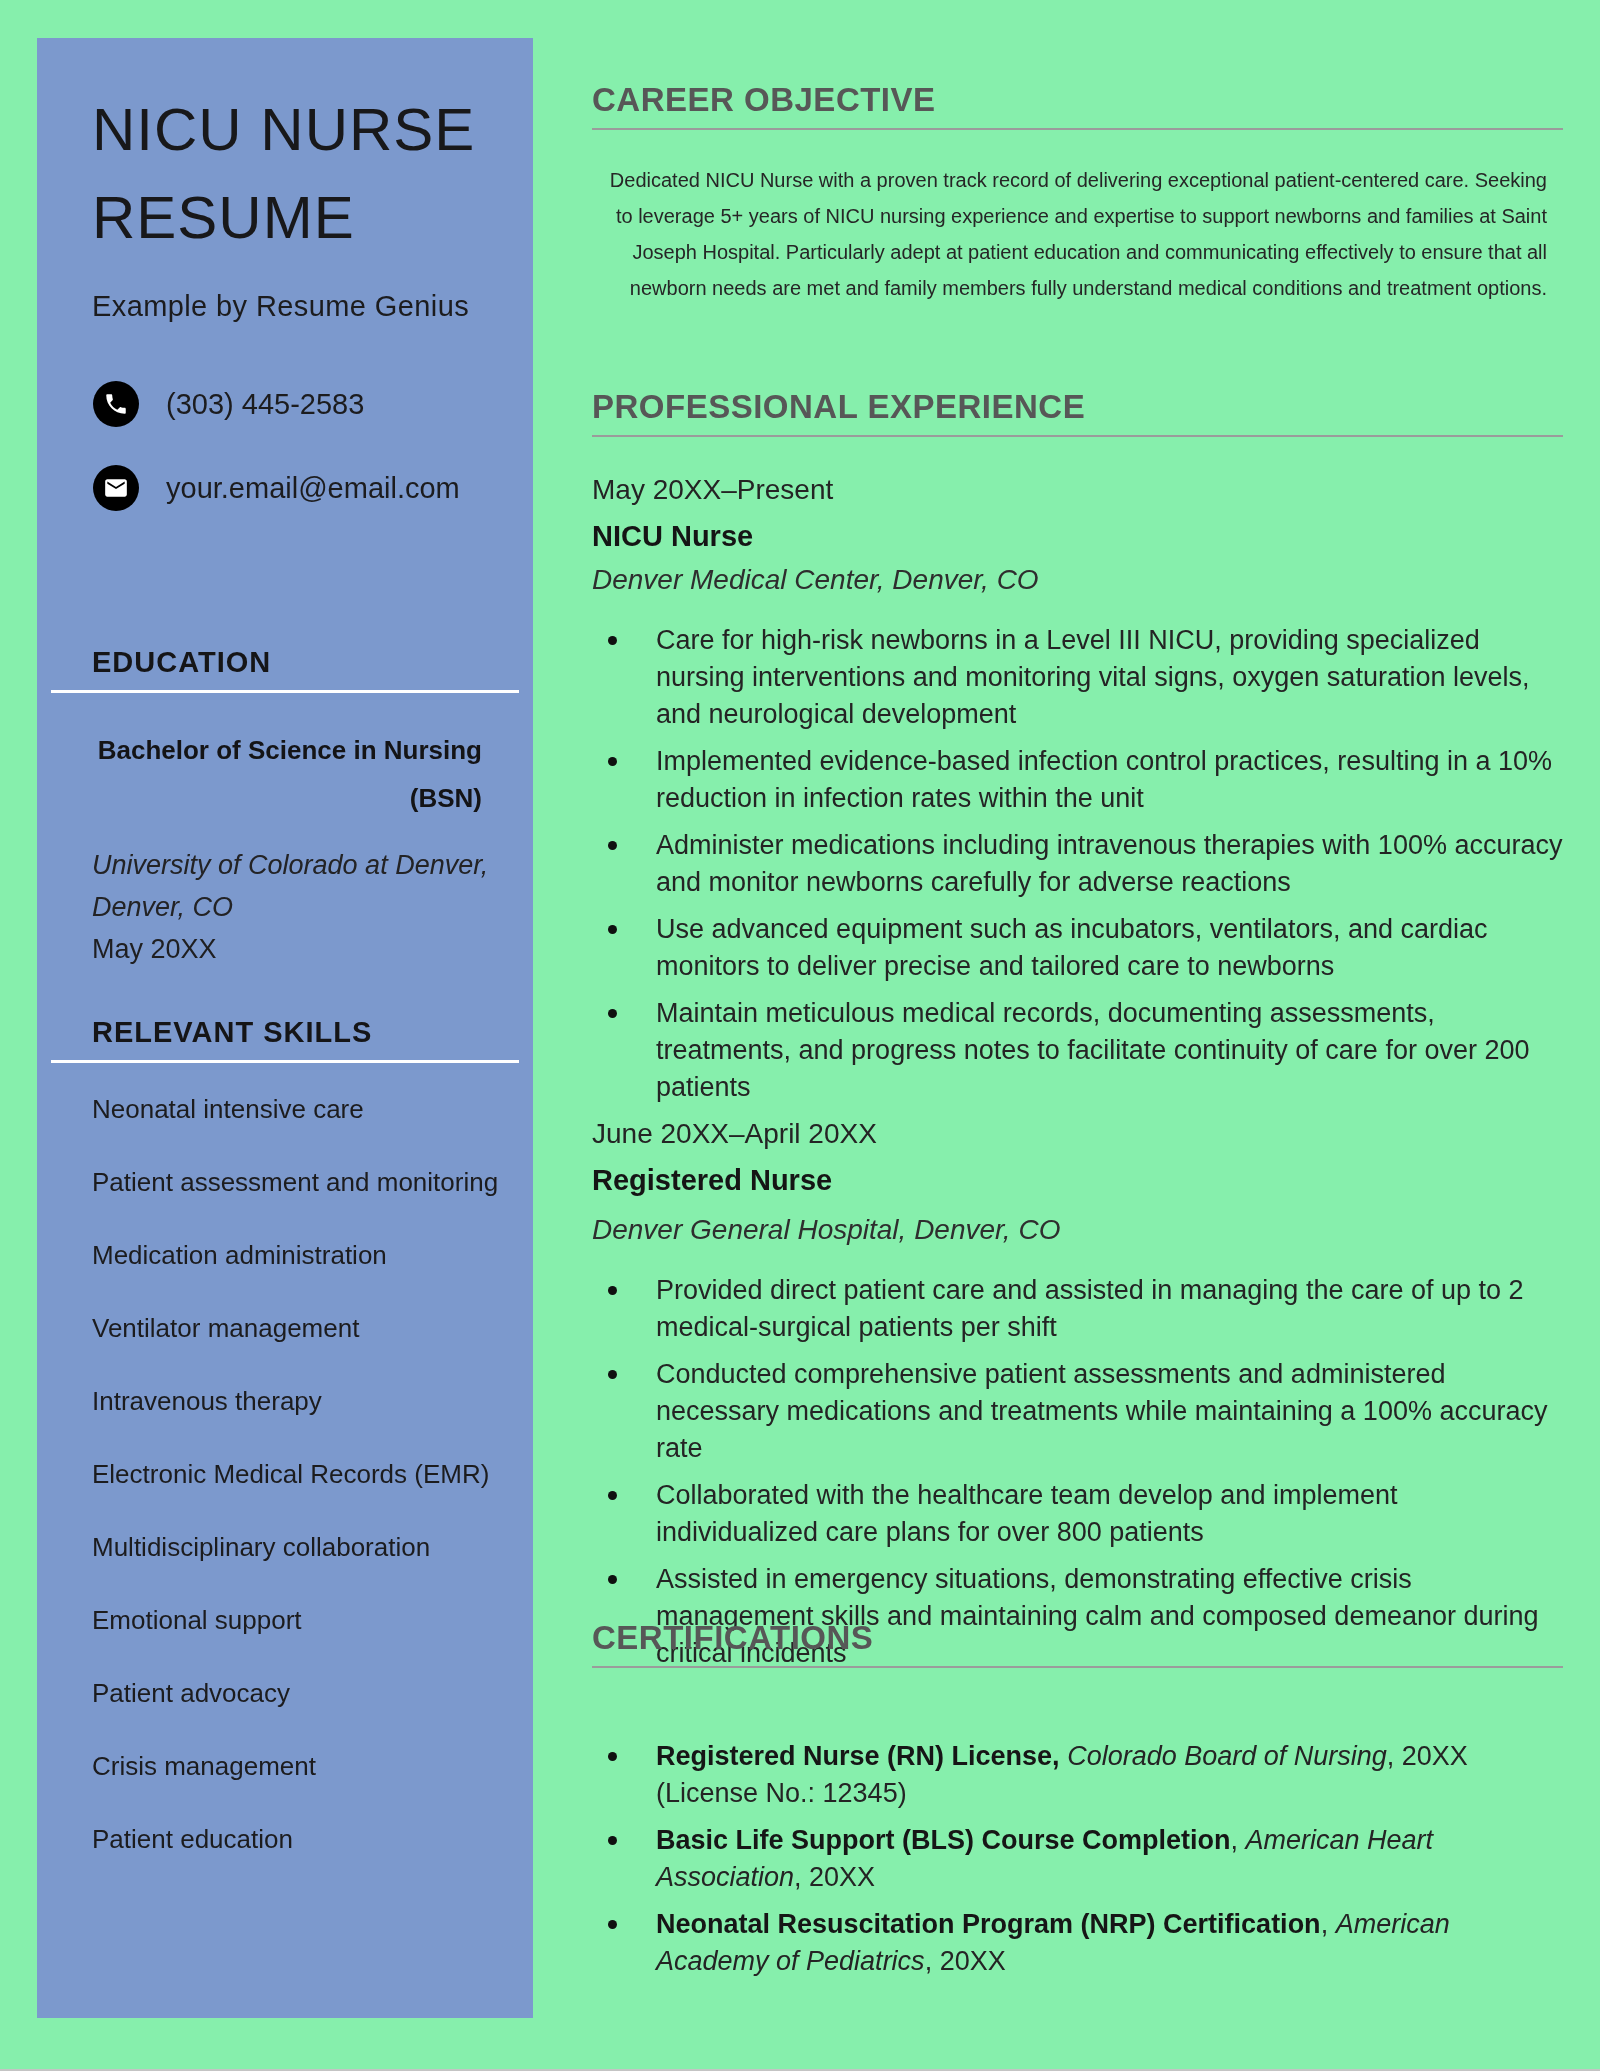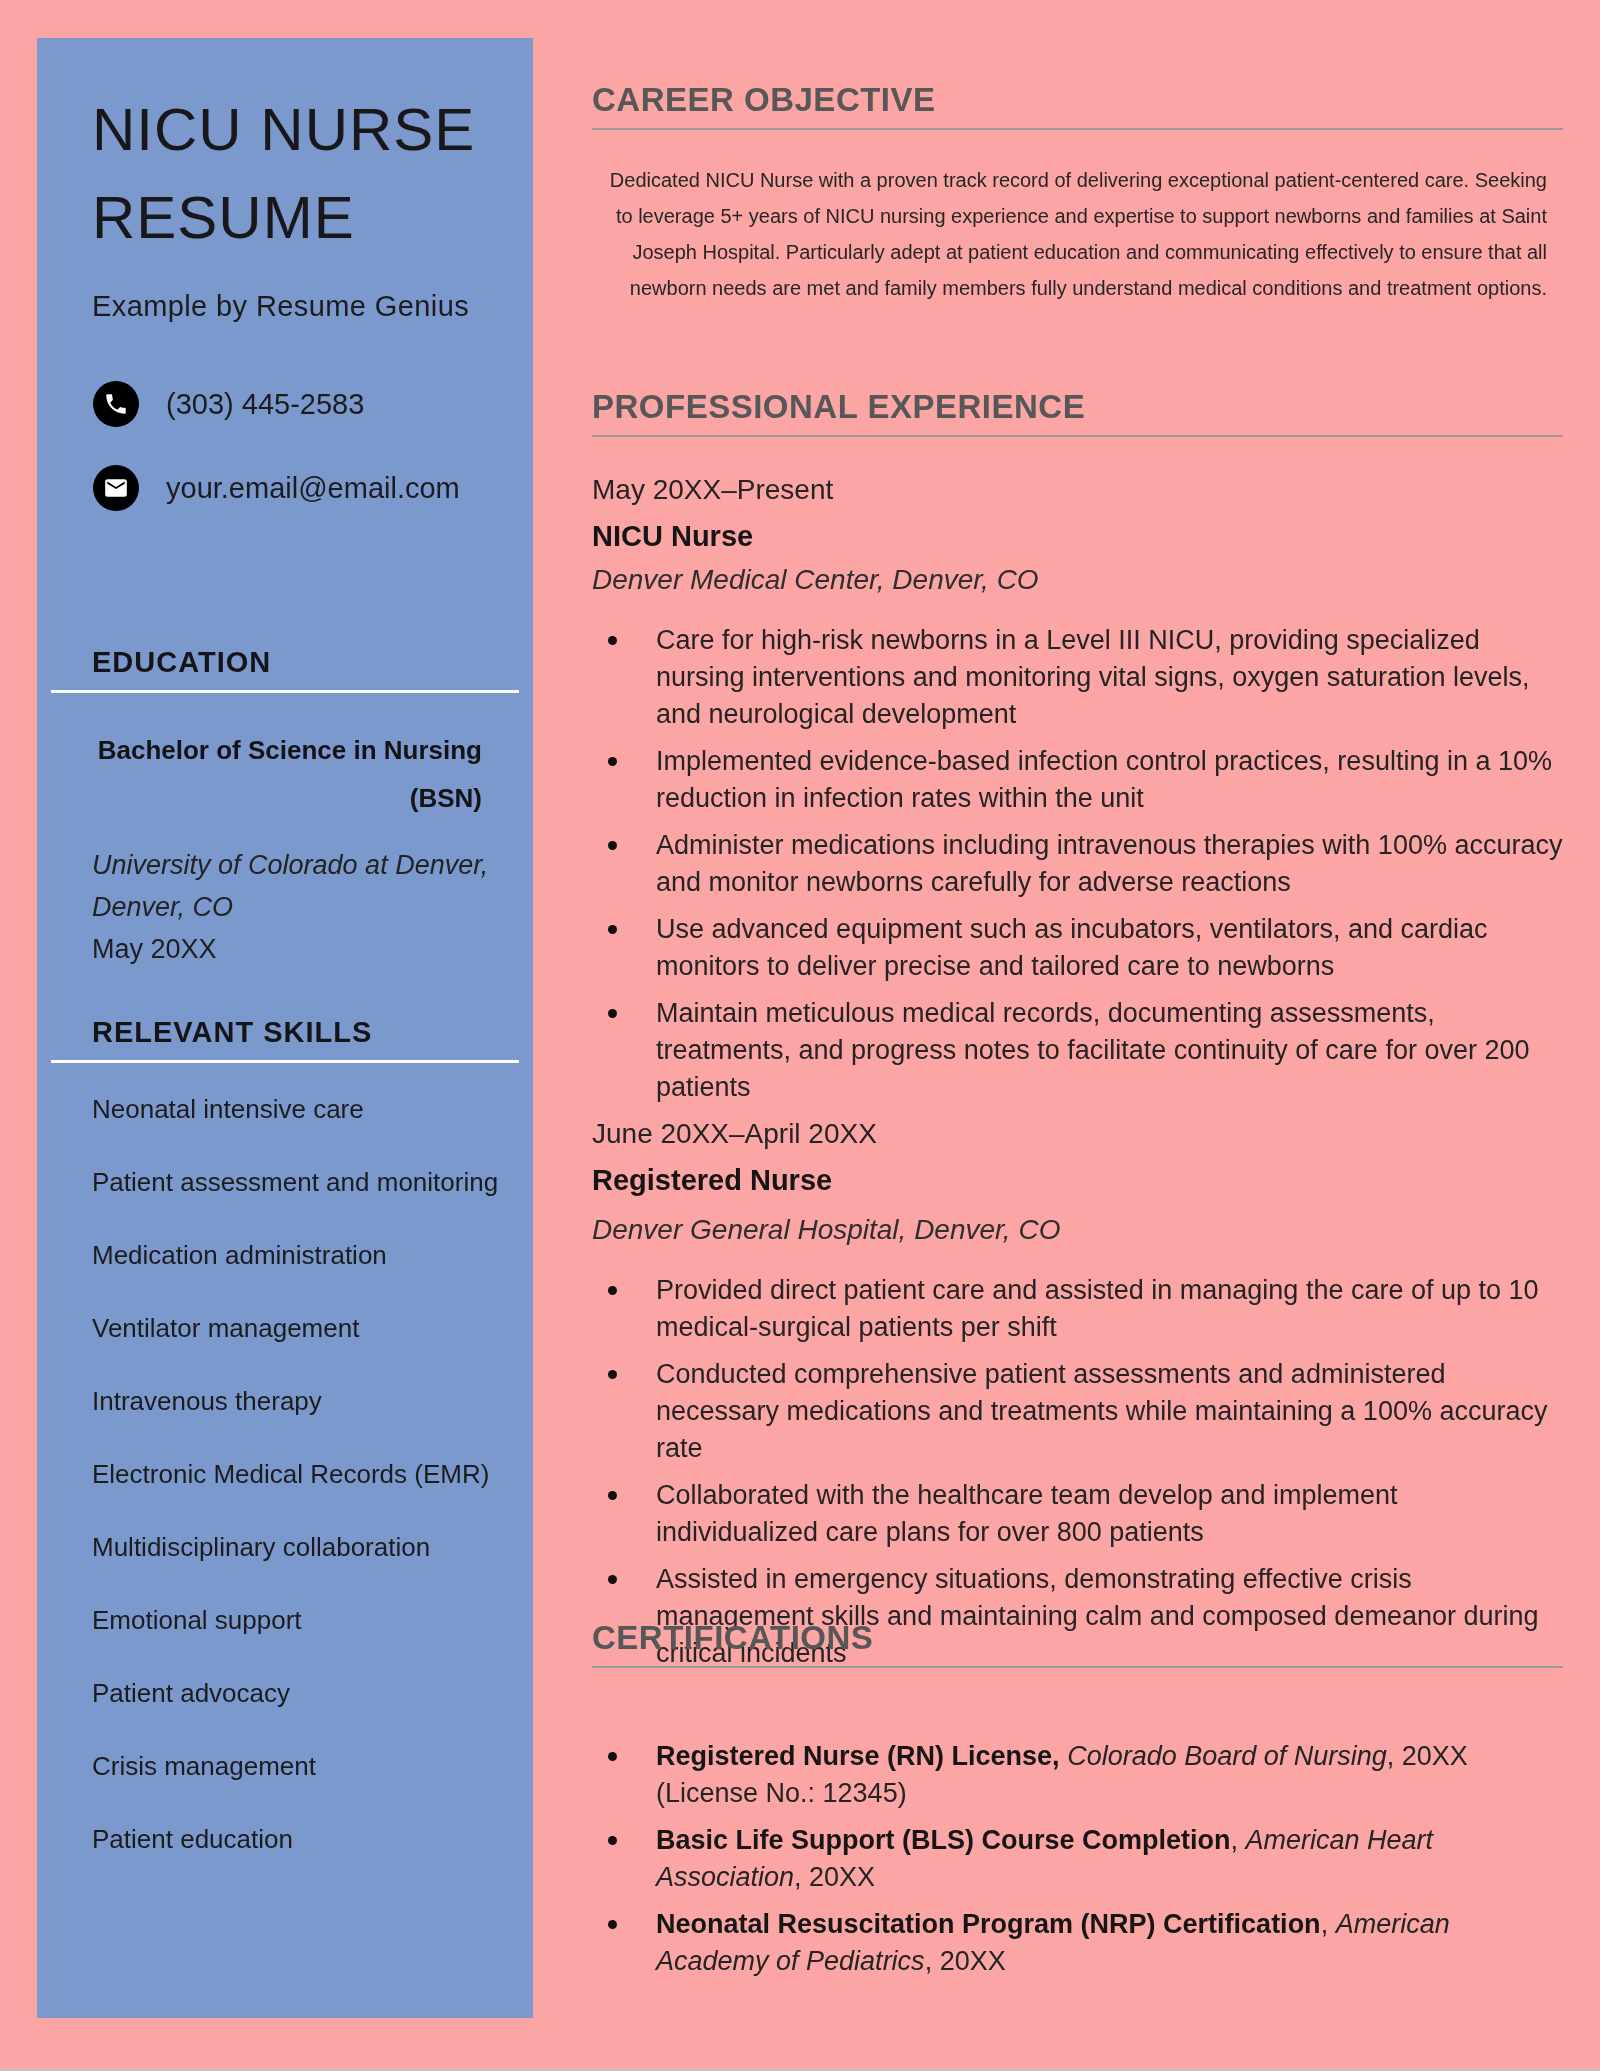--- a/index.html
+++ b/index.html
@@ -1,19 +1,19 @@
 <!DOCTYPE html>
 <html><head>
 <meta charset="utf-8">
 <style>
   * { margin:0; padding:0; box-sizing:border-box; }
   html,body { background:#ffffff; }
   body { font-family:"Liberation Sans", sans-serif; }
 
-  .page { position:relative; width:1600px; height:2071px; background:#fca5a5; overflow:hidden;padding-left:12px; }
+  .page { position:relative; width:1600px; height:2071px; background:#86efac; overflow:hidden;padding-left:12px; }
 
   
   .sidebar { position:absolute; left:37px; top:38px; width:496px; height:1980px;
              background:#7c99cd; color:#1f1f1f; }
   .sb-block { position:absolute; left:55px; right:51px; }
 
   .sb-title { top:48px; font-size:60px; line-height:88px; letter-spacing:1px;
               color:#18181a; white-space:nowrap; }
   .sb-subtitle { top:252px; font-size:29px; letter-spacing:0.4px; color:#1c1c1e; white-space:nowrap; }
 
@@ -170,21 +170,21 @@
       <li>Use advanced equipment such as incubators, ventilators, and cardiac monitors to deliver precise and tailored care to newborns</li>
       <li>Maintain meticulous medical records, documenting assessments, treatments, and progress notes to facilitate continuity of care for over 200 patients</li>
     </ul>
   </section>
 
   <section class="main-block job-2">
     <div class="job-dates">June 20XX–April 20XX</div>
     <div class="job-title">Registered Nurse</div>
     <div class="job-company">Denver General Hospital, Denver, CO</div>
     <ul class="bullets">
-      <li>Provided direct patient care and assisted in managing the care of up to 10 medical-surgical patients per shift</li>
+      <li>Provided direct patient care and assisted in managing the care of up to 2 medical-surgical patients per shift</li>
       <li>Conducted comprehensive patient assessments and administered necessary medications and treatments while maintaining a 100% accuracy rate</li>
       <li>Collaborated with the healthcare team develop and implement individualized care plans for over 800 patients</li>
       <li>Assisted in emergency situations, demonstrating effective crisis management skills and maintaining calm and composed demeanor during critical incidents</li>
     </ul>
   </section>
 
   <section class="main-block cert-head">
     <div class="main-heading">CERTIFICATIONS</div>
     <div class="main-rule"></div>
   </section>

